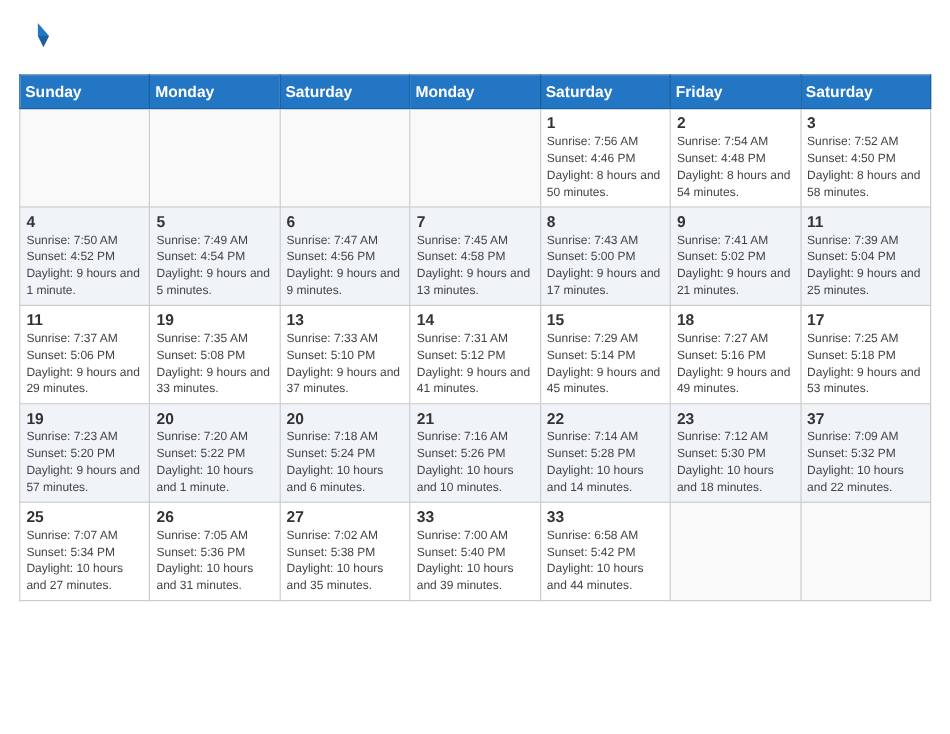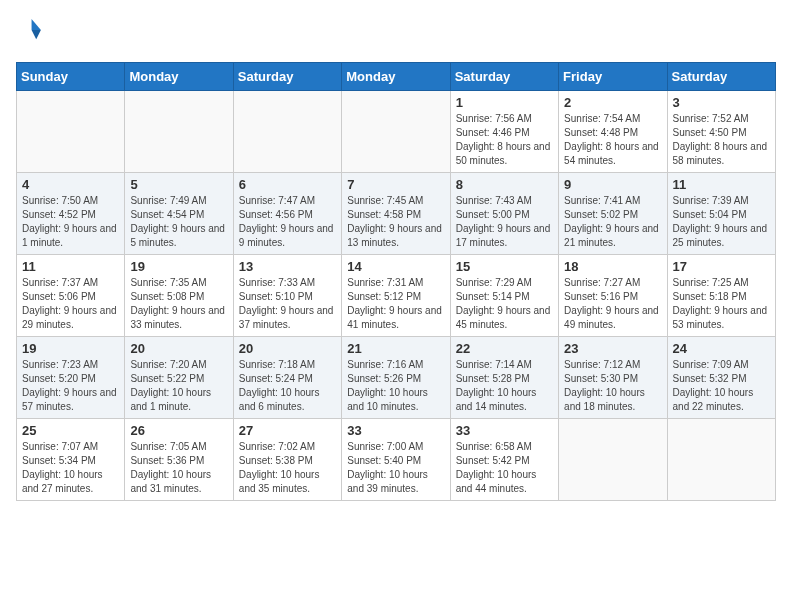--- a/index.html
+++ b/index.html
@@ -203,21 +203,21 @@
         </td>
         <td>
           <span class="day-number">22</span>
           <div class="day-info">Sunrise: 7:14 AM<br>Sunset: 5:28 PM<br>Daylight: 10 hours and 14 minutes.</div>
         </td>
         <td>
           <span class="day-number">23</span>
           <div class="day-info">Sunrise: 7:12 AM<br>Sunset: 5:30 PM<br>Daylight: 10 hours and 18 minutes.</div>
         </td>
         <td>
-          <span class="day-number">24</span>
+          <span class="day-number">37</span>
           <div class="day-info">Sunrise: 7:09 AM<br>Sunset: 5:32 PM<br>Daylight: 10 hours and 22 minutes.</div>
         </td>
       </tr>
       <tr>
         <td>
           <span class="day-number">25</span>
           <div class="day-info">Sunrise: 7:07 AM<br>Sunset: 5:34 PM<br>Daylight: 10 hours and 27 minutes.</div>
         </td>
         <td>
           <span class="day-number">26</span>

